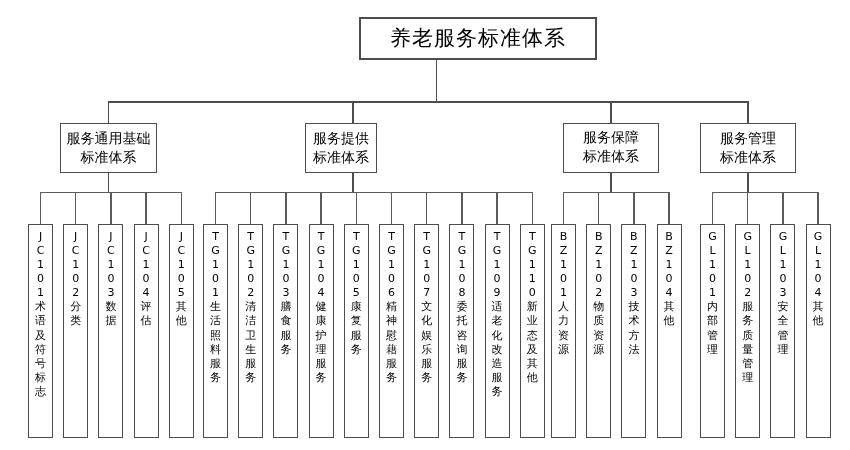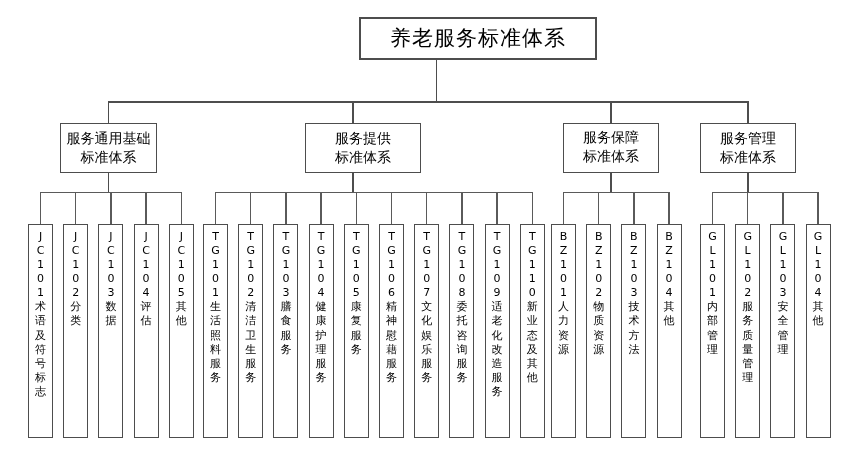--- a/index.html
+++ b/index.html
@@ -70,21 +70,21 @@
     </div>
     <div class="ln v" style="left:435.7px;top:60px;height:41px;"></div>
     <div class="ln h" style="left:107.7px;top:101px;width:641.0999999999999px;"></div>
     <div class="ln v" style="left:107.7px;top:101px;height:22px;"></div>
     <div class="node branch" style="left:60px;top:123px;width:97px;height:50px;">
       <span style="white-space: pre-line;">服务通用基础
 标准体系</span>
     </div>
     <div class="ln v" style="left:107.7px;top:173px;height:19px;"></div>
     <div class="ln v" style="left:352.2px;top:101px;height:22px;"></div>
-    <div class="node branch" style="left:305px;top:123px;width:116px;height:50px;">
+    <div class="node branch" style="left:305px;top:123px;width:72px;height:50px;">
       <span style="white-space: pre-line;">服务提供
 标准体系</span>
     </div>
     <div class="ln v" style="left:352.2px;top:173px;height:19px;"></div>
     <div class="ln v" style="left:610.2px;top:101px;height:22px;"></div>
     <div class="node branch" style="left:563px;top:123px;width:96px;height:50px;">
       <span style="white-space: pre-line; font-family: Liberation Mono, monospace;">服务保障
 标准体系</span>
     </div>
     <div class="ln v" style="left:610.2px;top:173px;height:19px;"></div>

